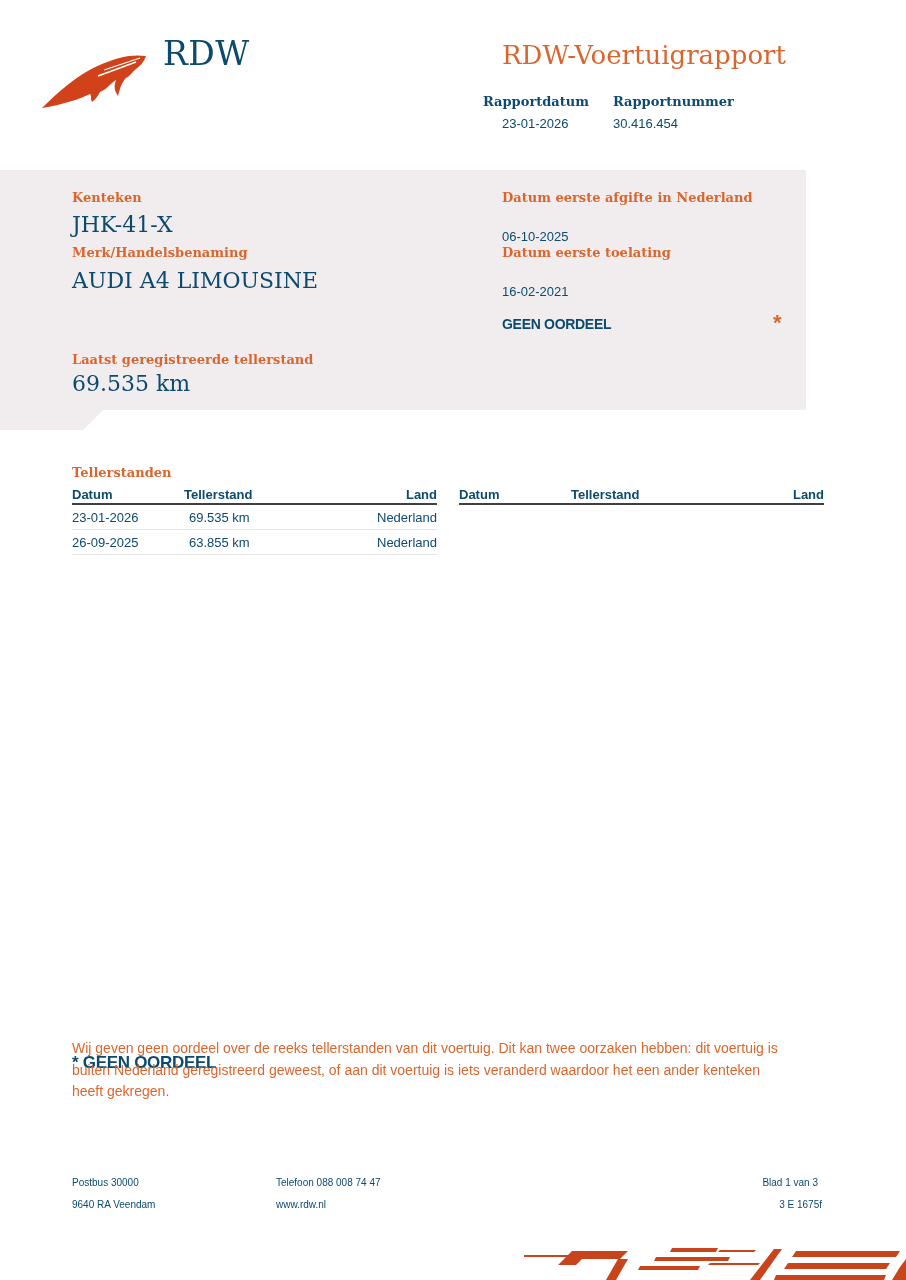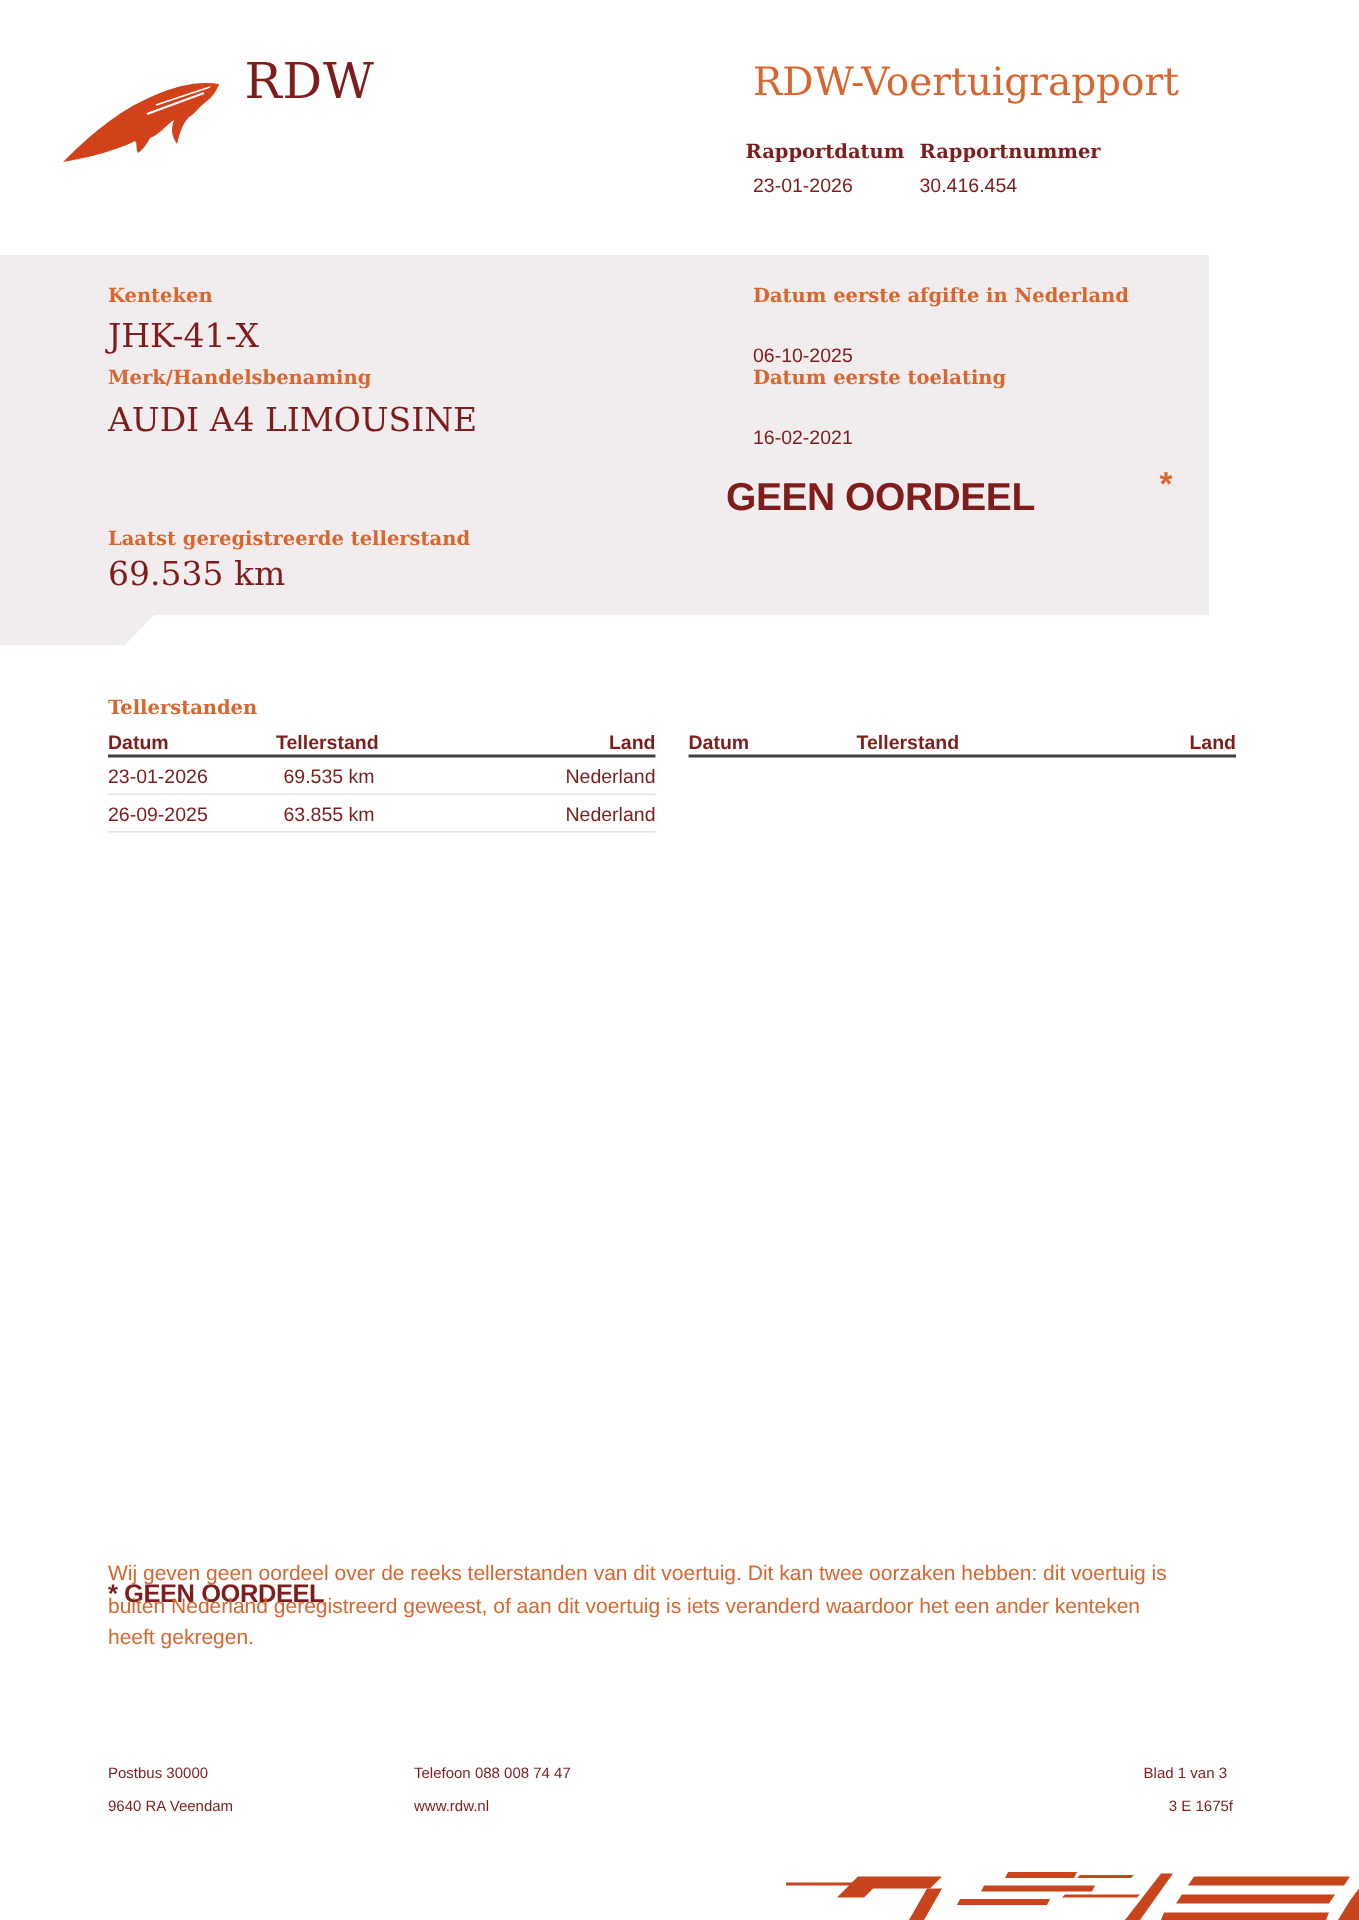--- a/index.html
+++ b/index.html
@@ -3,41 +3,41 @@
 <meta charset="utf-8">
 <style>
   html, body { margin: 0; padding: 0; }
   body {
     width: 906px; height: 1280px; position: relative; overflow: hidden;
     background: #ffffff; font-family: "Liberation Sans", sans-serif; color: #1c2147;
   }
   .abs { position: absolute; }
   .serif { font-family: "DejaVu Serif", "Liberation Serif", serif; }
   .orange { color: #d9662e; }
-  .navy { color: #7f1d1d; }
+  .navy { color: #0c4a6e; }
 
   
   .logo-svg { left: 40px; left: 40px; top: 52px; width: 110px; height: 60px; }
   .logo-text { left: 163px; top: 34px; font-size: 33px; letter-spacing: 0.5px; }
   .report-title { left: 502px; top: 40px; font-size: 26px; }
   .meta-label { font-size: 13px; font-weight: bold; top: 94px; }
   .meta-value { font-size: 13px; top: 116px; }
 
   
   .panel {
     left: 0; top: 170px; width: 806px; height: 240px; background: #f1edee;
   }
   .panel-tail {
     left: 0; top: 409px; width: 104px; height: 21px; background: #f1edee;
     clip-path: polygon(0 0, 100% 0, 80% 100%, 0 100%);
   }
   .lbl { font-size: 13px; font-weight: bold; }
   .big { font-size: 22px; }
   .val { font-size: 13px; margin-top: 16px; }
-  .verdict { left: 484px; top: 316px; font-size: 26px; font-weight: bold; letter-spacing: -0.3px; }
+  .verdict { left: 502px; top: 316px; font-size: 14px; font-weight: bold; letter-spacing: -0.3px; }
   .star { left: 773px; top: 310px; font-size: 22px; font-weight: bold; }
 
   
   .tbl-title { left: 72px; top: 465px; font-size: 13px; font-weight: bold; }
   .tbl { position: absolute; top: 487px; width: 365px; }
   .tbl-head { position: relative; height: 16px; border-bottom: 2px solid #404040; font-size: 13px; font-weight: bold; }
   .tbl-head span { position: absolute; top: 0; }
   .tbl-row { position: relative; height: 24px; border-bottom: 1px solid #e4e4e4; font-size: 13px; }
   .tbl-row span { position: absolute; top: 5px; }
   .c-date { left: 0; }
@@ -58,21 +58,21 @@
 
 <svg class="abs logo-svg" viewBox="0 0 110 60">
   <path d="M2 56 C18 40 38 22 62 12 C78 5 92 2 106 4 C104 10 100 14 96 17 C92 20 90 24 86 26 C82 30 80 36 78 44 C74 38 74 34 76 28 C70 32 66 38 60 40 C58 44 55 48 52 50 C50 46 52 44 50 42 C42 46 26 52 2 56 Z" fill="#d2421a"></path>
   <path d="M58 24 L96 10" stroke="#ffffff" stroke-width="1.5"></path>
   <path d="M64 18 L100 6" stroke="#ffffff" stroke-width="1.2"></path>
 </svg>
 <div class="abs logo-text serif navy">RDW</div>
 
 <div class="abs report-title serif orange">RDW-Voertuigrapport</div>
 
-<div class="abs meta-label serif navy" style="left:497px">Rapportdatum</div>
+<div class="abs meta-label serif navy" style="left:483px">Rapportdatum</div>
 <div class="abs meta-value navy" style="left:502px">23-01-2026</div>
 <div class="abs meta-label serif navy" style="left:613px">Rapportnummer</div>
 <div class="abs meta-value navy" style="left:613px">30.416.454</div>
 
 <div class="abs panel"></div>
 <div class="abs panel-tail"></div>
 
 <div class="abs lbl serif orange" style="left:72px; top:190px">Kenteken</div>
 <div class="abs big serif navy" style="left:72px; top:212px">JHK-41-X</div>
 <div class="abs lbl serif orange" style="left:72px; top:245px">Merk/Handelsbenaming</div>

